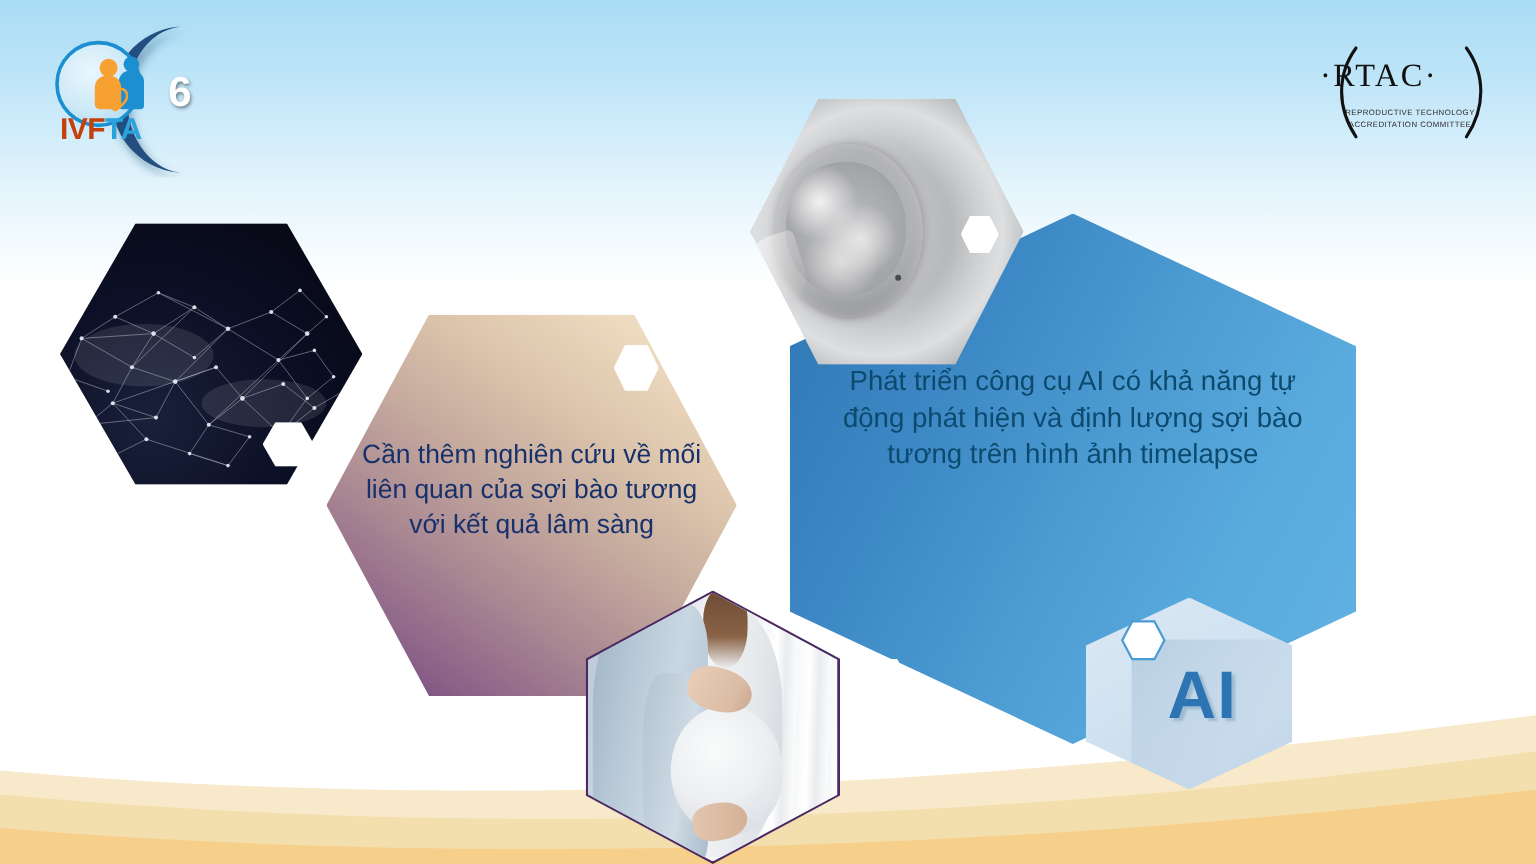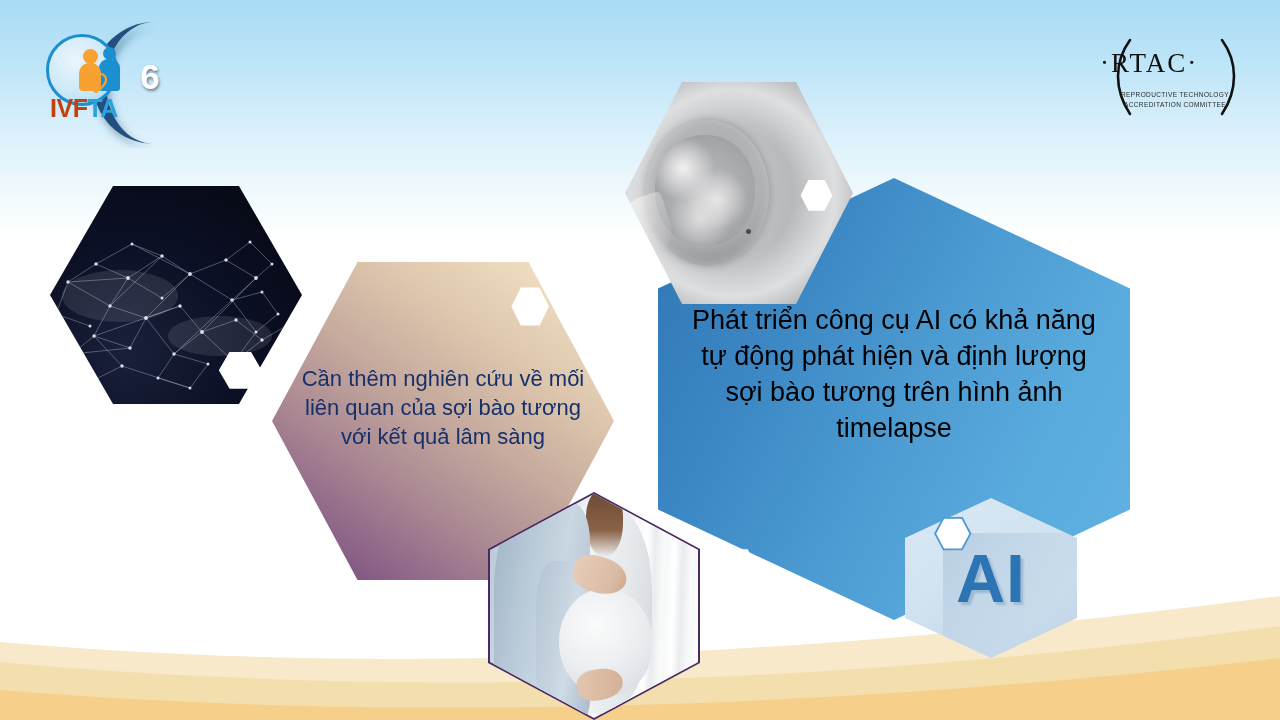--- a/index.html
+++ b/index.html
@@ -190,37 +190,37 @@
   }
 
   
   #hex-blue{left:658px;top:178px;width:472px;height:442px;}
   .blue-bg{
     position:absolute;inset:0;
     background:linear-gradient(118deg,#2f76b4 0%,#3a85c2 25%,#4c9bd2 52%,#59aadd 74%,#63b4e4 100%);
   }
   .blue-text{
     position:absolute;left:6%;top:28%;width:88%;
-    text-align:center;color:#000000;font-size:27px;line-height:1.34;
+    text-align:center;color:#0c4a6e;font-size:23px;line-height:1.34;
   }
 
   
   #hex-ai{left:905px;top:498px;width:172px;height:160px;}
   .ai-bg{
     position:absolute;inset:0;
     background:linear-gradient(150deg,#dbe8f3 0%,#d2e3f1 40%,#cadcec 70%,#bfd4e7 100%);
   }
   .ai-shadow{
     position:absolute;left:22%;top:22%;width:78%;height:78%;
     background:linear-gradient(135deg,rgba(130,165,195,.35),rgba(130,165,195,0) 70%);
   }
   .ai-text{
-    position:absolute;left:0;top:0;width:100%;height:100%;
+    position:absolute;left:11px;top:0;width:100%;height:100%;
     display:flex;align-items:center;justify-content:center;
-    color:#2c74b3;font-size:68px;font-weight:bold;letter-spacing:1px;
+    color:#2c74b3;font-size:56px;font-weight:bold;letter-spacing:1px;
     text-shadow:3px 3px 2px rgba(110,150,185,.45);
   }
   .ai-minihex{
     position:absolute;left:16%;top:11%;width:23%;height:22%;
     background:transparent;border:0;
   }
 </style>
 </head>
 <body>
 

